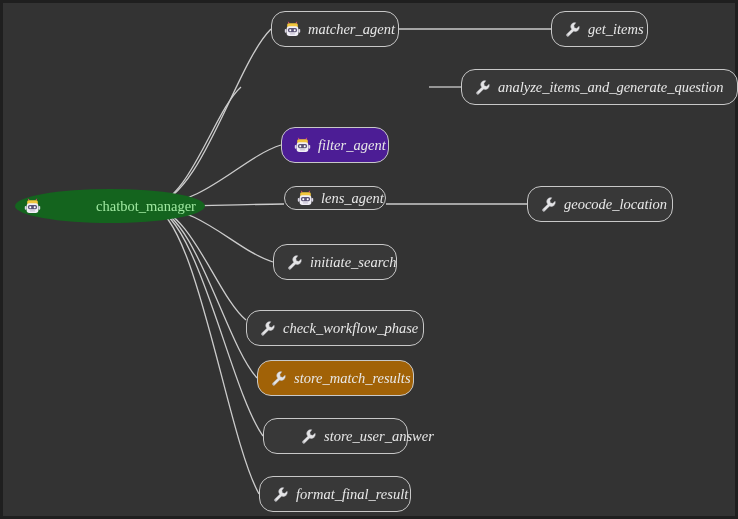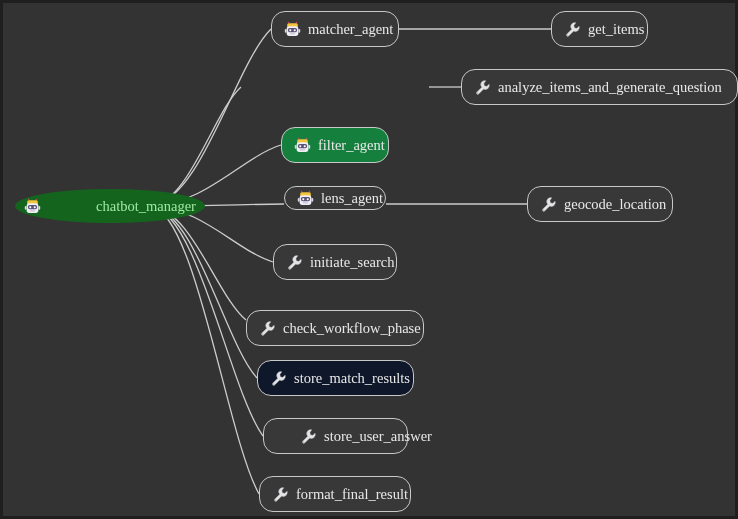--- a/index.html
+++ b/index.html
@@ -5,21 +5,21 @@
   html,body{margin:0;padding:0;background:#1c1c1c;}
   body{width:738px;height:519px;overflow:hidden;
        font-family:"Liberation Serif","DejaVu Serif",serif;}
   #canvas{position:absolute;left:0;top:0;width:738px;height:519px;
           background:#333333;box-sizing:border-box;border:3px solid #1f1f1f;}
   #graph{position:absolute;left:0;top:0;width:738px;height:519px;}
   svg.edges{position:absolute;left:0;top:0;width:738px;height:519px;pointer-events:none;}
   .node{position:absolute;box-sizing:border-box;display:flex;align-items:center;
         border:1px solid #c8c8c8;border-radius:14px;background:#383838;
         color:#e8e8e8;font-size:14.5px;white-space:nowrap;padding:0 12px;
-        box-shadow:0 0 0 0 rgba(0,0,0,0);}
+        box-shadow:0 0 0 0 rgba(0,0,0,0);font-style:italic;}
   .node .ico{display:inline-block;width:17px;height:17px;margin-right:7px;
              flex:0 0 auto;position:relative;top:0px;}
   .node .lbl{display:inline-block;line-height:1;}
   .root{position:absolute;box-sizing:border-box;display:flex;align-items:center;
         justify-content:center;border-radius:50%;background:#14641e;
         color:#9fe8a0;font-size:14.5px;white-space:nowrap;gap:48px;}
   .root .ico{width:17px;height:17px;margin-right:7px;flex:0 0 auto;}
   .root .lbl{line-height:1;}
 </style>
 </head>
@@ -46,21 +46,21 @@
             <use href="#sym-robot"></use>
           </svg></span>
         <span class="lbl">chatbot_manager</span>
       </div>
       <div class="node" style="left: 268px; top: 8px; width: 128px; height: 36px; background: rgb(56, 56, 56); border-color: rgb(200, 200, 200); color: rgb(232, 232, 232);">
         <span class="ico"><svg viewBox="0 0 32 32" width="17" height="17">
             <use href="#sym-robot"></use>
           </svg></span>
         <span class="lbl">matcher_agent</span>
       </div>
-      <div class="node" style="left: 278px; top: 124px; width: 108px; height: 36px; background: #15803d; border-color: rgb(200, 200, 200); color: rgb(232, 232, 232); text-align: right;">
+      <div class="node" style="left: 278px; top: 124px; width: 108px; height: 36px; background: #4c1d95; border-color: rgb(200, 200, 200); color: rgb(232, 232, 232); text-align: right;">
         <span class="ico"><svg viewBox="0 0 32 32" width="17" height="17">
             <use href="#sym-robot"></use>
           </svg></span>
         <span class="lbl">filter_agent</span>
       </div>
       <div class="node" style="left: 281px; top: 183px; width: 102px; height: 24px; background: rgb(56, 56, 56); border-color: rgb(200, 200, 200); color: rgb(232, 232, 232);">
         <span class="ico"><svg viewBox="0 0 32 32" width="17" height="17">
             <use href="#sym-robot"></use>
           </svg></span>
         <span class="lbl">lens_agent</span>
@@ -70,21 +70,21 @@
             <use href="#sym-wrench"></use>
           </svg></span>
         <span class="lbl">initiate_search</span>
       </div>
       <div class="node" style="left: 243px; top: 307px; width: 178px; height: 36px; background: rgb(56, 56, 56); border-color: rgb(200, 200, 200); color: rgb(232, 232, 232);">
         <span class="ico"><svg viewBox="0 0 32 32" width="17" height="17">
             <use href="#sym-wrench"></use>
           </svg></span>
         <span class="lbl">check_workflow_phase</span>
       </div>
-      <div class="node" style="left: 254px; top: 357px; width: 157px; height: 36px; background: #0f172a; border-color: rgb(200, 200, 200); color: rgb(232, 232, 232);">
+      <div class="node" style="left: 254px; top: 357px; width: 157px; height: 36px; background: #a16207; border-color: rgb(200, 200, 200); color: rgb(232, 232, 232);">
         <span class="ico"><svg viewBox="0 0 32 32" width="17" height="17">
             <use href="#sym-wrench"></use>
           </svg></span>
         <span class="lbl">store_match_results</span>
       </div>
       <div class="node" style="left: 260px; top: 415px; width: 145px; height: 36px; background: rgb(56, 56, 56); border-color: rgb(200, 200, 200); color: rgb(232, 232, 232); padding-left: 36px;">
         <span class="ico"><svg viewBox="0 0 32 32" width="17" height="17">
             <use href="#sym-wrench"></use>
           </svg></span>
         <span class="lbl">store_user_answer</span>

